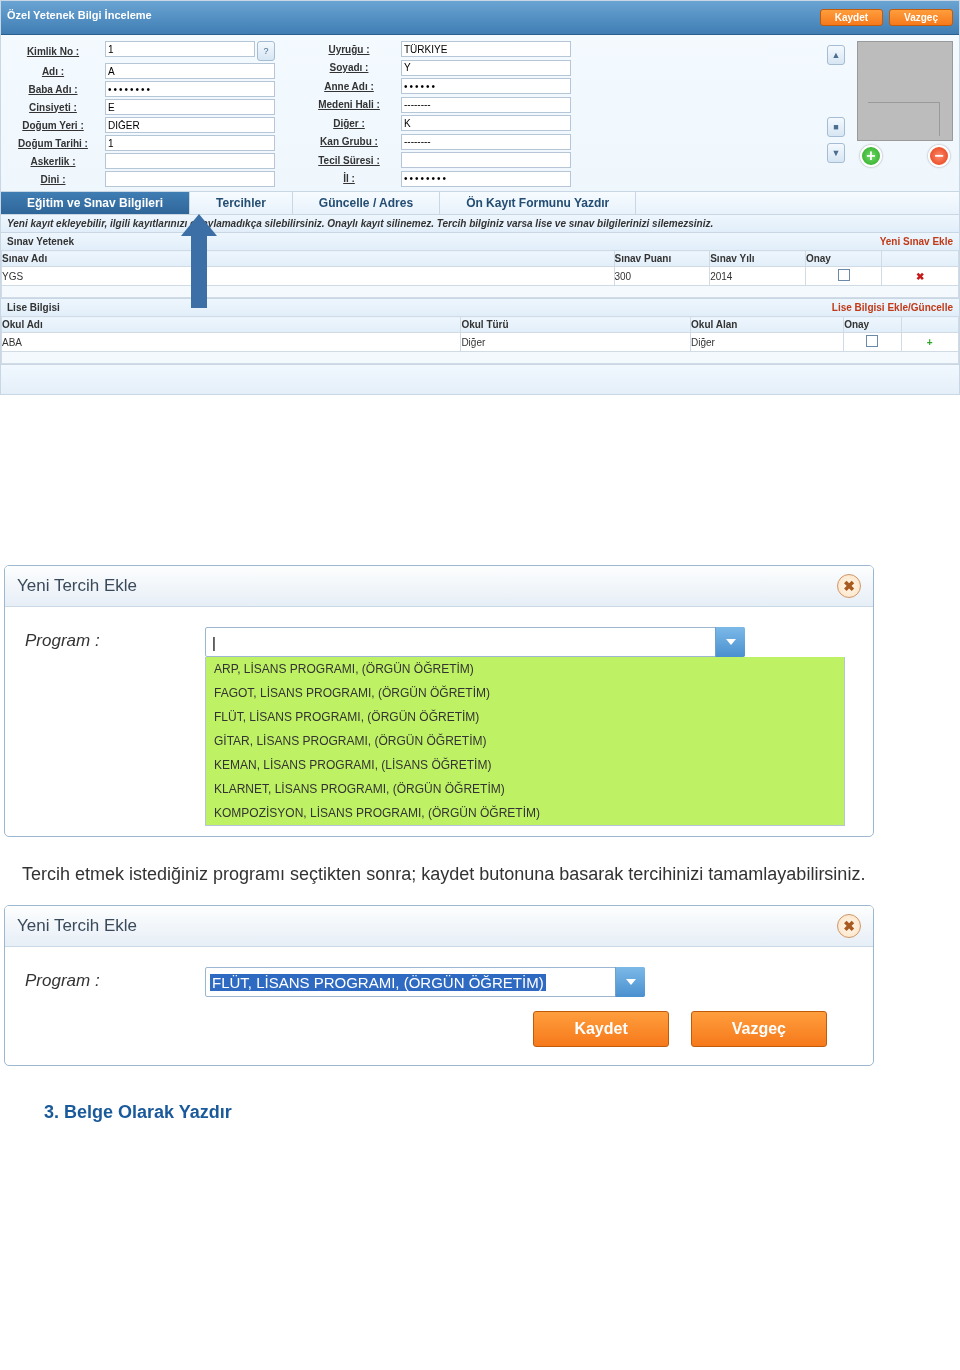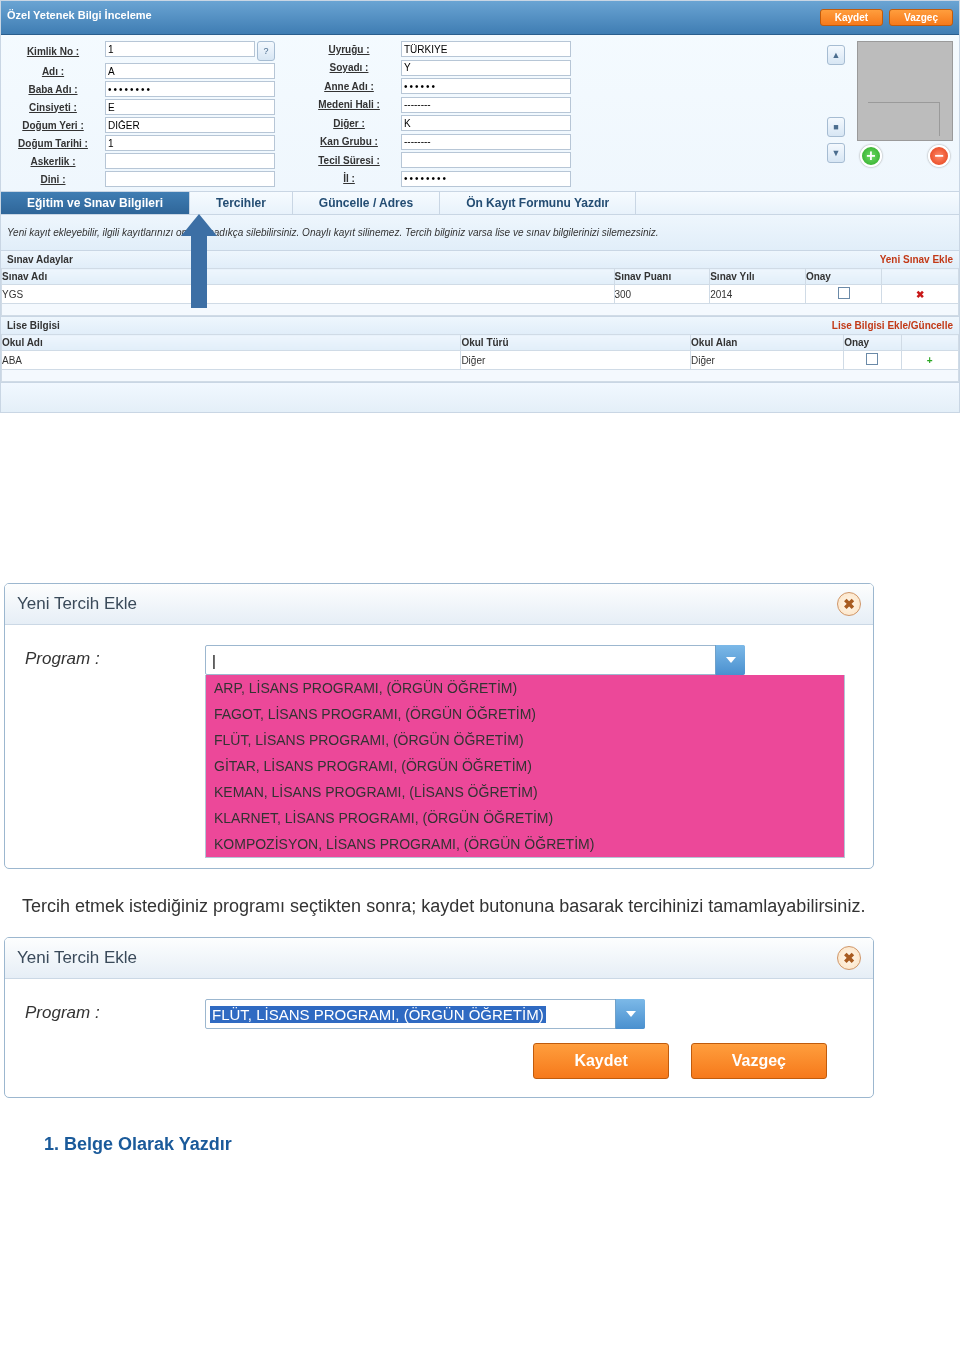--- a/index.html
+++ b/index.html
@@ -21,21 +21,21 @@
   .photo-box { width:96px; height:100px; background:#bcbcbc; border:1px solid #9a9a9a; position:relative;}
   .photo-inner { position:absolute; bottom:4px; left:10px; width:72px; height:34px; border-top:1px solid #9a9a9a; border-right:1px solid #9a9a9a; }
   .add-del { display:flex; gap:46px; justify-content:center; margin-top:2px;}
   .round-btn { width:22px; height:22px; border-radius:50%; border:2px solid #fff; display:flex; align-items:center; justify-content:center; color:#fff; font-weight:bold; font-size:16px; box-shadow:0 0 2px #888;}
   .round-add { background: radial-gradient(#6fdc69,#2aa722);}
   .round-del { background: radial-gradient(#ff8a6a,#e33a12);}
   
   .tab-row { display:flex; background:linear-gradient(#f6fbff,#e8f2fb); border-top:1px solid #c9d6e4; font-size:12px;}
   .tab { padding:4px 26px; border-right:1px solid #c9d6e4; cursor:pointer; color:#244d73; font-weight:bold;}
   .tab.active { background:linear-gradient(#3f7db3,#2f6699); color:#fff;}
-  .info-strip { font-size:10px; font-style:italic; font-weight:normal; color:#333; padding:12px 6px; background:linear-gradient(#eef6fd,#e1eef9); border-top:1px solid #c9d6e4; position:relative;}
+  .info-strip { font-size:10px; font-style:italic; font-weight:bold; color:#333; padding:3px 6px; background:linear-gradient(#eef6fd,#e1eef9); border-top:1px solid #c9d6e4; position:relative;}
   .sec-head { display:flex; justify-content:space-between; align-items:center; font-size:10px; font-weight:bold; padding:3px 6px; color:#333; background:linear-gradient(#eef6fd,#e1eef9); border-top:1px solid #c9d6e4;}
   .sec-head .link { color:#c23917; font-weight:bold; cursor:pointer;}
   table.mini { width:100%; border-collapse:collapse; font-size:10px; background:#fff;}
   table.mini th, table.mini td { border:1px solid #d0dbe6; padding:2px 0; text-align:left;}
   table.mini th { background:linear-gradient(#eef6fd,#e1eef9); font-weight:bold;}
   .footer-row td { height:12px; background:#f4f9fe;}
   .red-x { color:#c81818; font-weight:bold;}
   .chk { width:12px; height:12px; border:1px solid #6b8aa8; display:inline-block;}
   .arrow-overlay { position:absolute; left:180px; top:0; width:36px; height:94px; pointer-events:none; z-index:5;}
   .arrow-tail { position:absolute; left:10px; top:20px; width:16px; height:74px; background:#3c6fa5;}
@@ -47,21 +47,21 @@
   .dlg-head { display:flex; justify-content:space-between; align-items:center; padding:8px 12px; background:linear-gradient(#fdfefe,#e6eef6); border-bottom:1px solid #cbd8e5; border-radius:4px 4px 0 0;}
   .dlg-title { font-size:17px; color:#3a4a5a;}
   .dlg-close { width:24px; height:24px; border-radius:50%; border:1px solid #d09668; background:radial-gradient(#fff6ea,#fbe2c2); color:#a85b20; display:flex; align-items:center; justify-content:center; font-weight:bold; cursor:pointer; font-size:14px;}
   .dlg-body { padding:20px 20px 10px 20px;}
   .prog-row { display:flex; align-items:flex-start; gap:20px;}
   .prog-label { width:160px; font-size:17px; color:#333; padding-top:4px;font-style:italic;}
   .combo { position:relative; flex:1;}
   .combo-input { width:100%; height:30px; border:1px solid #9cb7cf; border-radius:2px; padding:2px 30px 2px 6px; font-size:15px;}
   .combo-btn { position:absolute; right:0; top:0; width:30px; height:30px; background:linear-gradient(#7cb9e8,#4a90cf); border-left:1px solid #6fa1ca; display:flex; align-items:center; justify-content:center; cursor:pointer; border-radius:0 2px 2px 0;}
   .caret-down { width:0; height:0; border-left:5px solid transparent; border-right:5px solid transparent; border-top:6px solid #fff;}
-  .dropdown { border:1px solid #b3c5d6; border-top:none; background:#ec4899; max-height:220px; overflow-y:auto; font-size:14px;}
+  .dropdown { border:1px solid #b3c5d6; border-top:none; background:#bef264; max-height:220px; overflow-y:auto; font-size:12px;}
   .dropdown .opt { padding:5px 8px; cursor:pointer;}
   
   .doc-text { padding:24px 22px 0 22px;}
   .doc-text p { font-size:18px; line-height:1.45; margin-bottom:18px;}
   .doc-text h4 { font-size:18px; color:#1a5a9a; font-weight:bold; margin:12px 0 14px 22px;}
   .dlg-footer { display:flex; justify-content:flex-end; gap:22px; padding:14px 26px 8px 0;}
   .selected-val { background:#2f6ac2; color:#fff; padding:0 2px;}
 </style>
 </head>
 <body>
@@ -137,21 +137,21 @@
     <div class="tab active">Eğitim ve Sınav Bilgileri</div>
     <div class="tab">Tercihler</div>
     <div class="tab">Güncelle / Adres</div>
     <div class="tab">Ön Kayıt Formunu Yazdır</div>
   </div>
 
   <div class="info-wrap">
     <div class="info-strip">Yeni kayıt ekleyebilir, ilgili kayıtlarınızı onaylamadıkça silebilirsiniz. Onaylı kayıt silinemez. Tercih bilginiz varsa lise ve sınav bilgilerinizi silemezsiniz.</div>
 
     <div class="sec-head">
-      <span>Sınav Adaylar</span>
+      <span>Sınav Yetenek</span>
       <span class="link">Yeni Sınav Ekle</span>
     </div>
     <table class="mini">
       <tbody>
           <tr>
         <th style="width:64%">Sınav Adı</th>
         <th style="width:10%">Sınav Puanı</th>
         <th style="width:10%">Sınav Yılı</th>
         <th style="width:8%">Onay</th>
         <th style="width:8%"></th>
@@ -257,14 +257,14 @@
       </div>
     </div>
     <div class="dlg-footer">
       <button class="orange-btn-lg">Kaydet</button>
       <button class="orange-btn-lg">Vazgeç</button>
     </div>
   </div>
 </div>
 
 <div class="doc-text">
-  <h4>1.    Belge Olarak Yazdır</h4>
+  <h4>3.    Belge Olarak Yazdır</h4>
 </div>
 
 </body></html>

